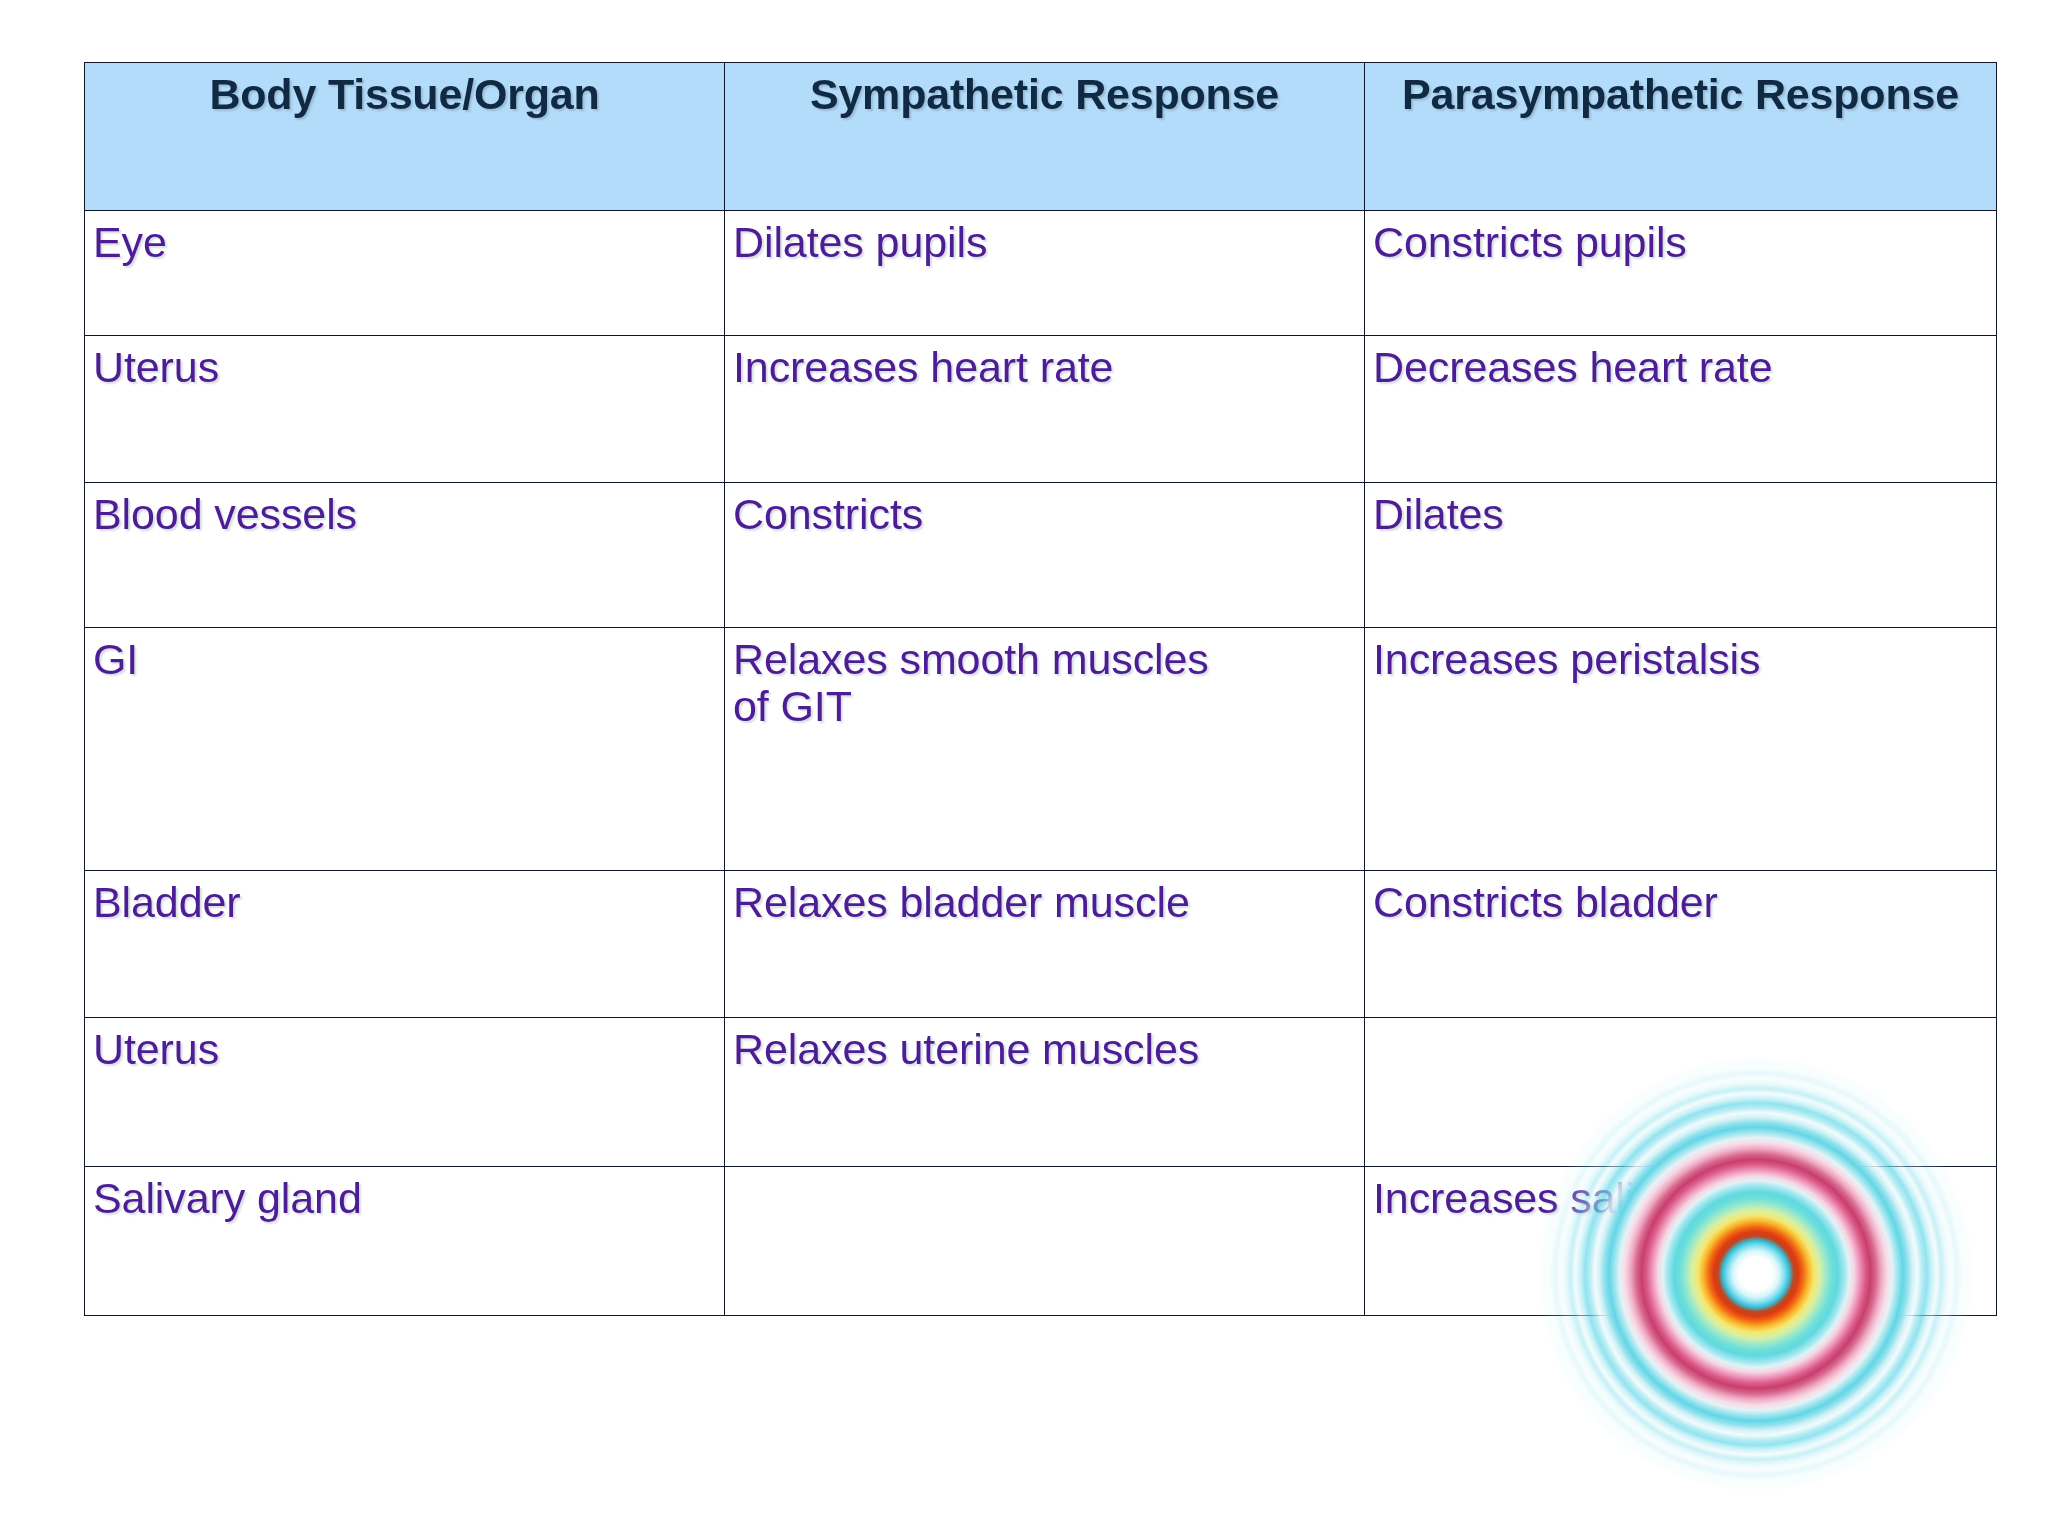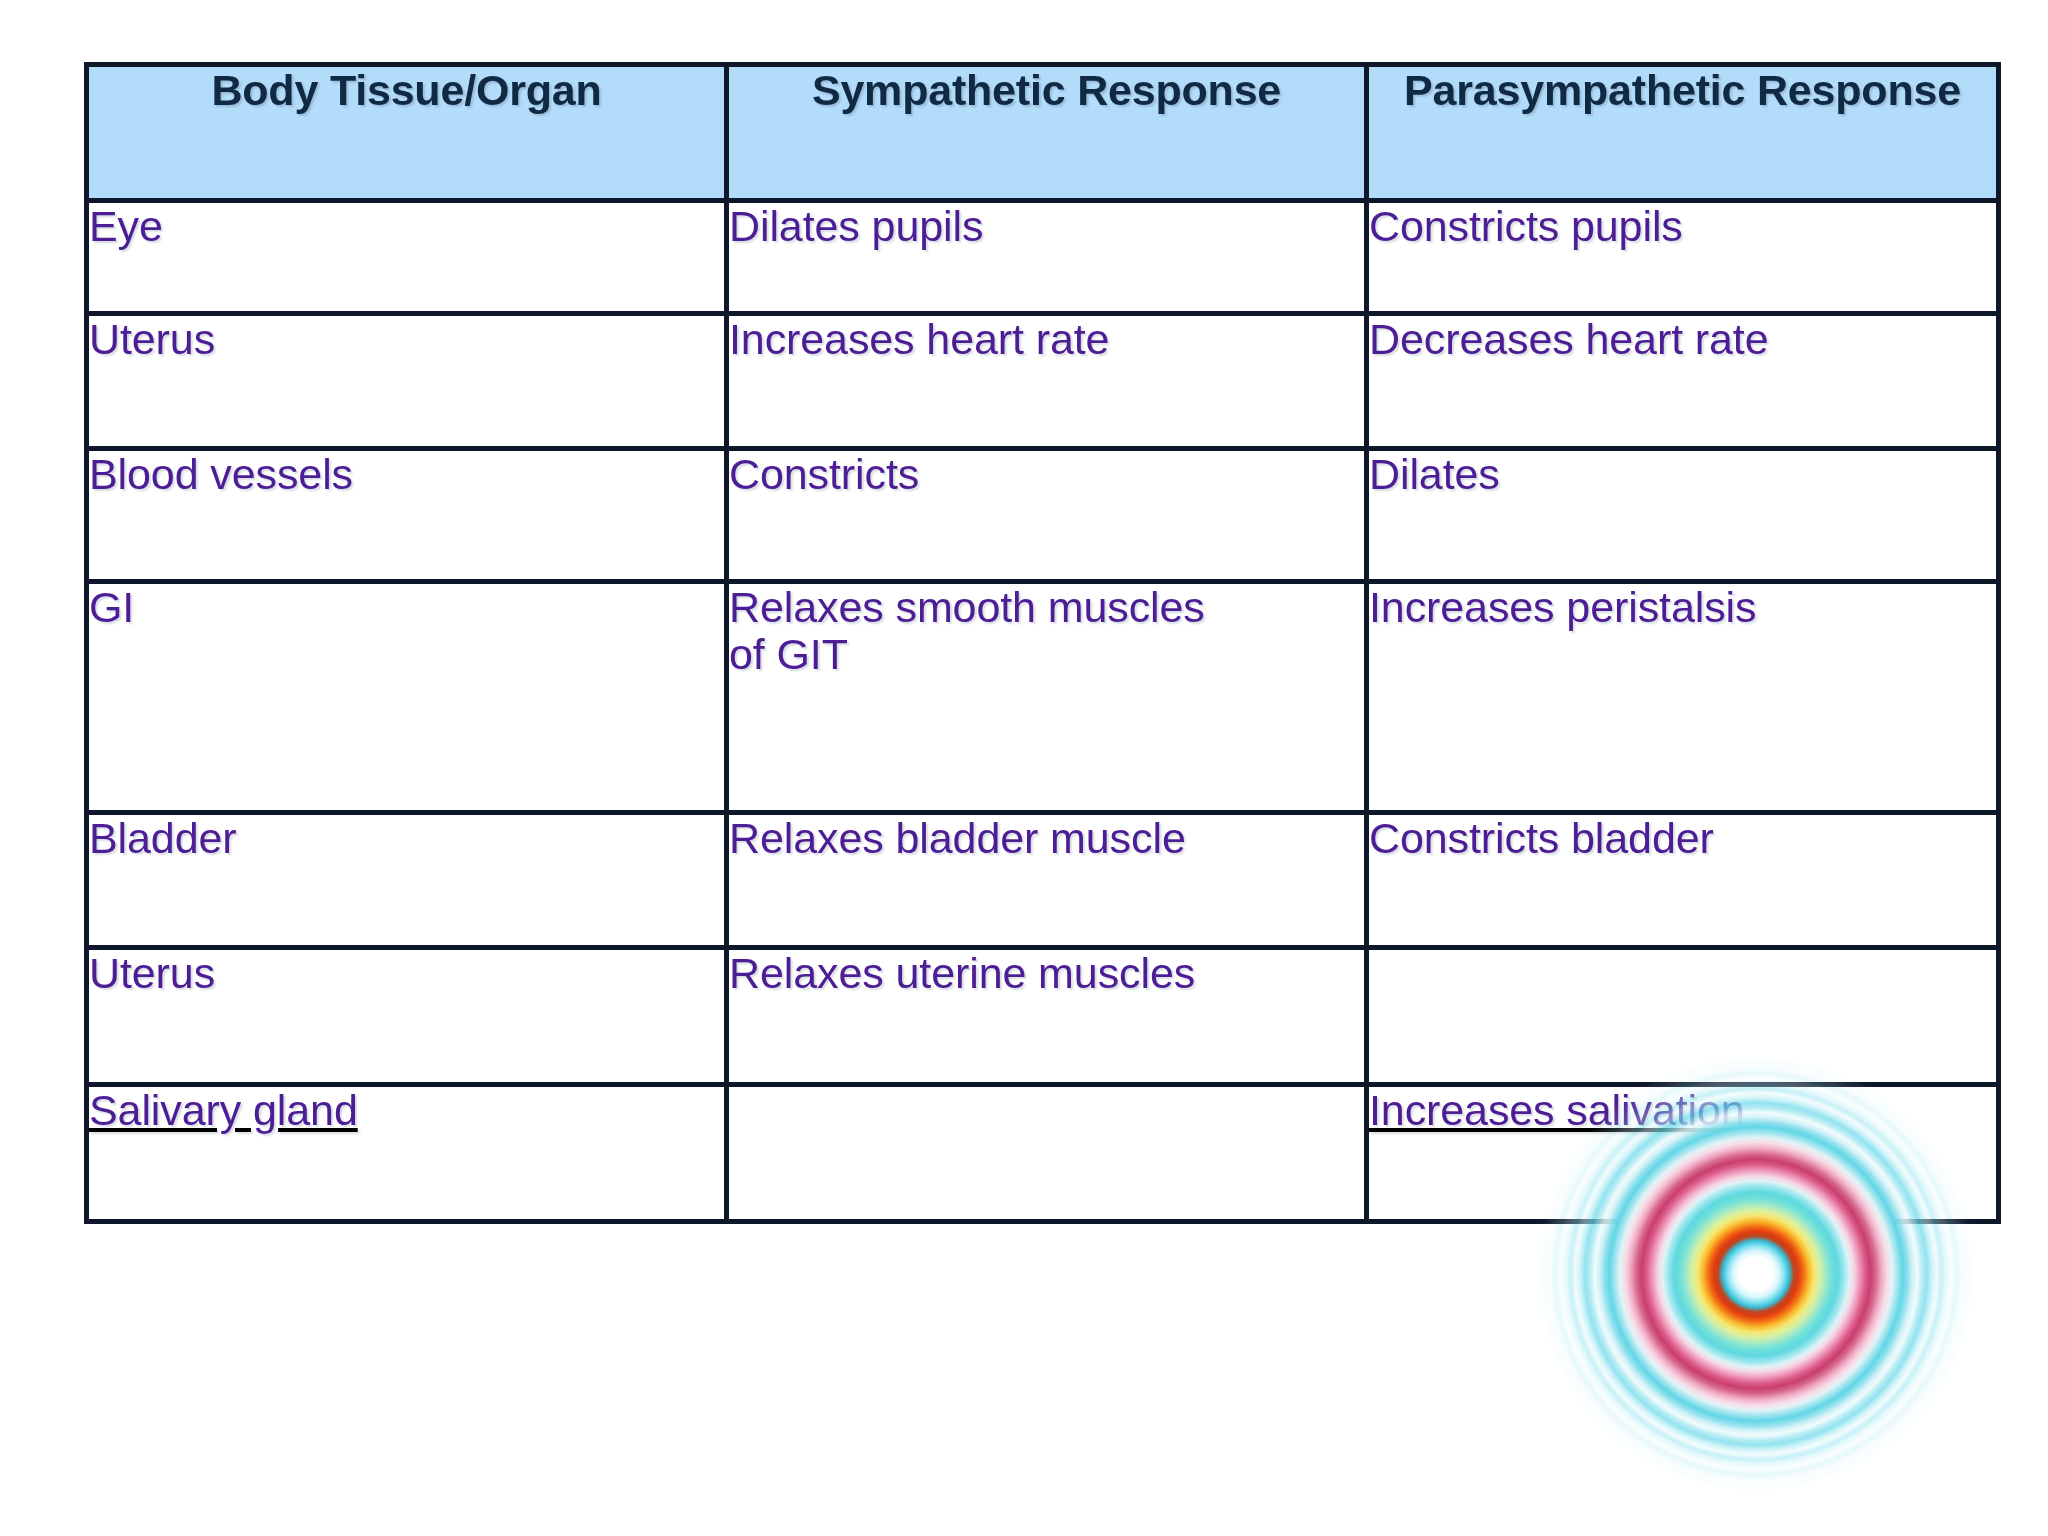--- a/index.html
+++ b/index.html
@@ -35,22 +35,22 @@
     table-layout: fixed;
     background: #ffffff;
   }
 
   #ans-table col.c1 { width: 640px; }
   #ans-table col.c2 { width: 640px; }
   #ans-table col.c3 { width: 632px; }
 
   #ans-table th,
   #ans-table td {
-    border: 5px solid #0f172a;
-    padding: 0;
+    border: 1px solid #0f172a;
+    padding: 8px;
     vertical-align: top;
   }
 
   
   thead tr.header-row th {
     background: #b3dcfb;
     border-color: #a9d4f4;
     height: 131px;
     text-align: center;
     vertical-align: middle;
@@ -85,21 +85,21 @@
   }
 
   
   tr.row-eye      td { height: 108px; }
   tr.row-lungs    td { height: 212px; }
   tr.row-heart    td { height: 130px; }
   tr.row-blood    td { height: 128px; }
   tr.row-gi       td { height: 226px; }
   tr.row-bladder  td { height: 130px; }
   tr.row-uterus   td { height: 132px; margin-top: 36px; }
-  tr.row-salivary td { height: 132px; text-decoration: underline; }
+  tr.row-salivary td { height: 132px; }
 
   
   #rings {
     position: absolute;
     left: 1536px;
     top: 1054px;
     width: 440px;
     height: 440px;
     pointer-events: none;
   }

